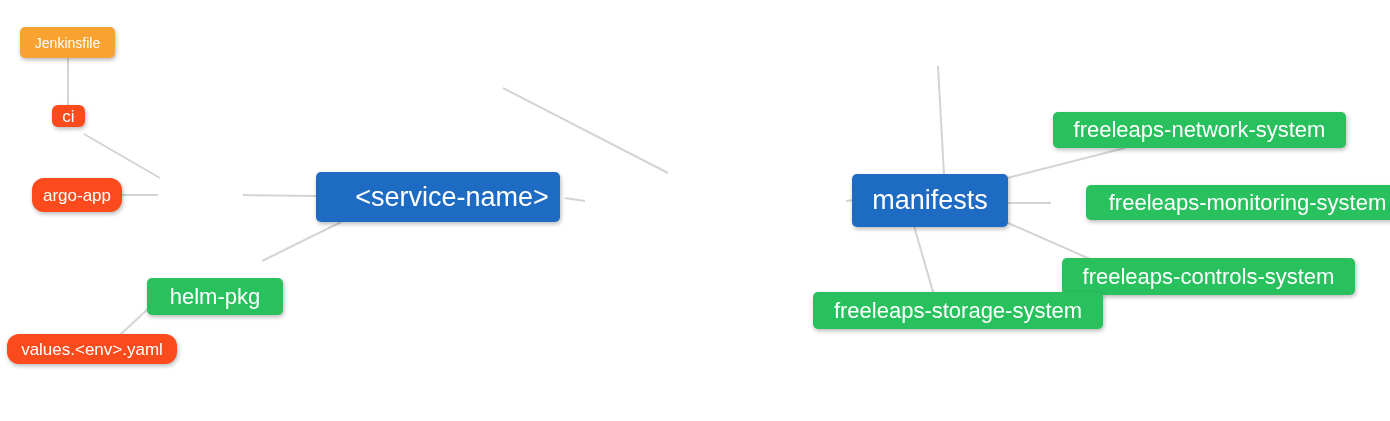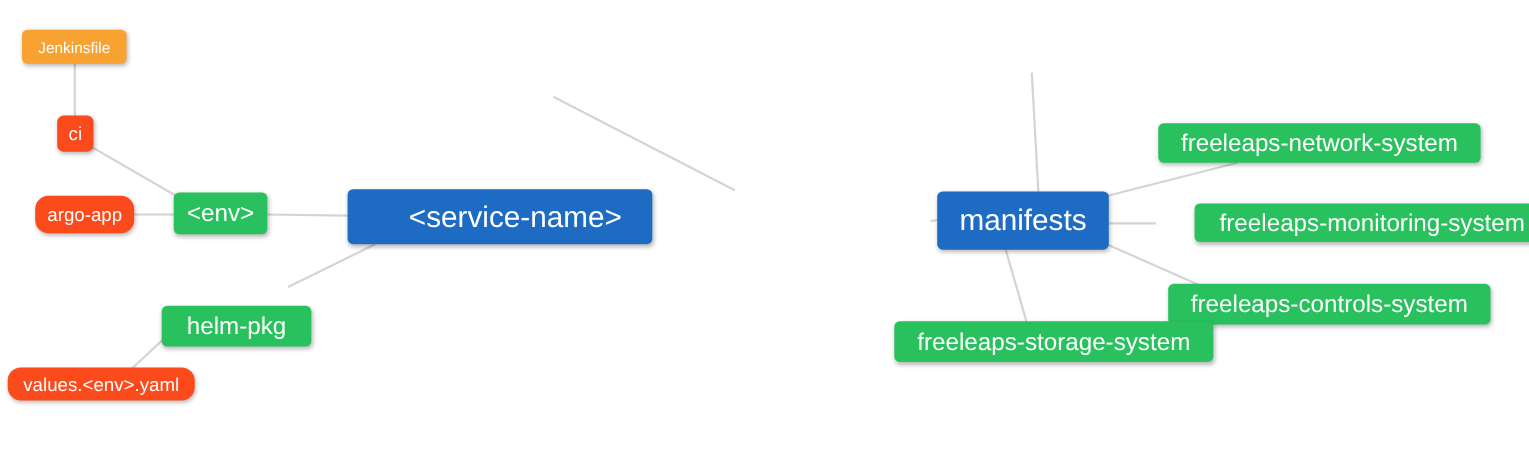--- a/index.html
+++ b/index.html
@@ -47,32 +47,31 @@
     <line x1="846" y1="201" x2="853" y2="200"></line>
     <line x1="944" y1="175" x2="938" y2="66"></line>
     <line x1="1007" y1="178" x2="1125" y2="148"></line>
     <line x1="1007" y1="203" x2="1051" y2="203"></line>
     <line x1="1006" y1="222" x2="1090" y2="259"></line>
     <line x1="914" y1="226" x2="938" y2="309"></line>
   </svg>
 
   <div class="node lvl-4" style="left:20px;  top:27px;  width:95px;  height:31px;">Jenkinsfile</div>
 
-  <div class="node lvl-3" style="left:52px;  top:105px; width:33px;  height:33px;border-radius:6px;">ci</div>
+  <div class="node lvl-3" style="left:52px;  top:105px; width:33px;  height:22px;border-radius:6px;">ci</div>
 
   <div class="node lvl-3" style="left:32px;  top:178px; width:90px;  height:34px;">argo-app</div>
 
-  <div class="node lvl-2" style="left:158px; top:175px; width:85px;  height:38px;">&lt;env&gt;</div>
 
   <div class="node lvl-2" style="left:147px; top:258px; width:136px; height:37px;margin-top:20px;">helm-pkg</div>
 
   <div class="node lvl-3" style="left:7px;   top:334px; width:170px; height:30px;">values.&lt;env&gt;.yaml</div>
 
 
-  <div class="node lvl-1" style="left:316px; top:172px; width:277px; height:50px;padding-left:28px;">&lt;service-name&gt;</div>
+  <div class="node lvl-1" style="left:316px; top:172px; width:244px; height:50px;padding-left:28px;">&lt;service-name&gt;</div>
 
 
   <div class="node lvl-1" style="left:852px; top:174px; width:156px; height:53px;">manifests</div>
 
 
   <div class="node lvl-2" style="left:1053px;top:112px; width:293px; height:36px;">freeleaps-network-system</div>
 
   <div class="node lvl-2" style="left:1086px;top:185px; width:323px; height:35px;">freeleaps-monitoring-system</div>
 
   <div class="node lvl-2" style="left:1062px;top:258px; width:293px; height:37px;">freeleaps-controls-system</div>

